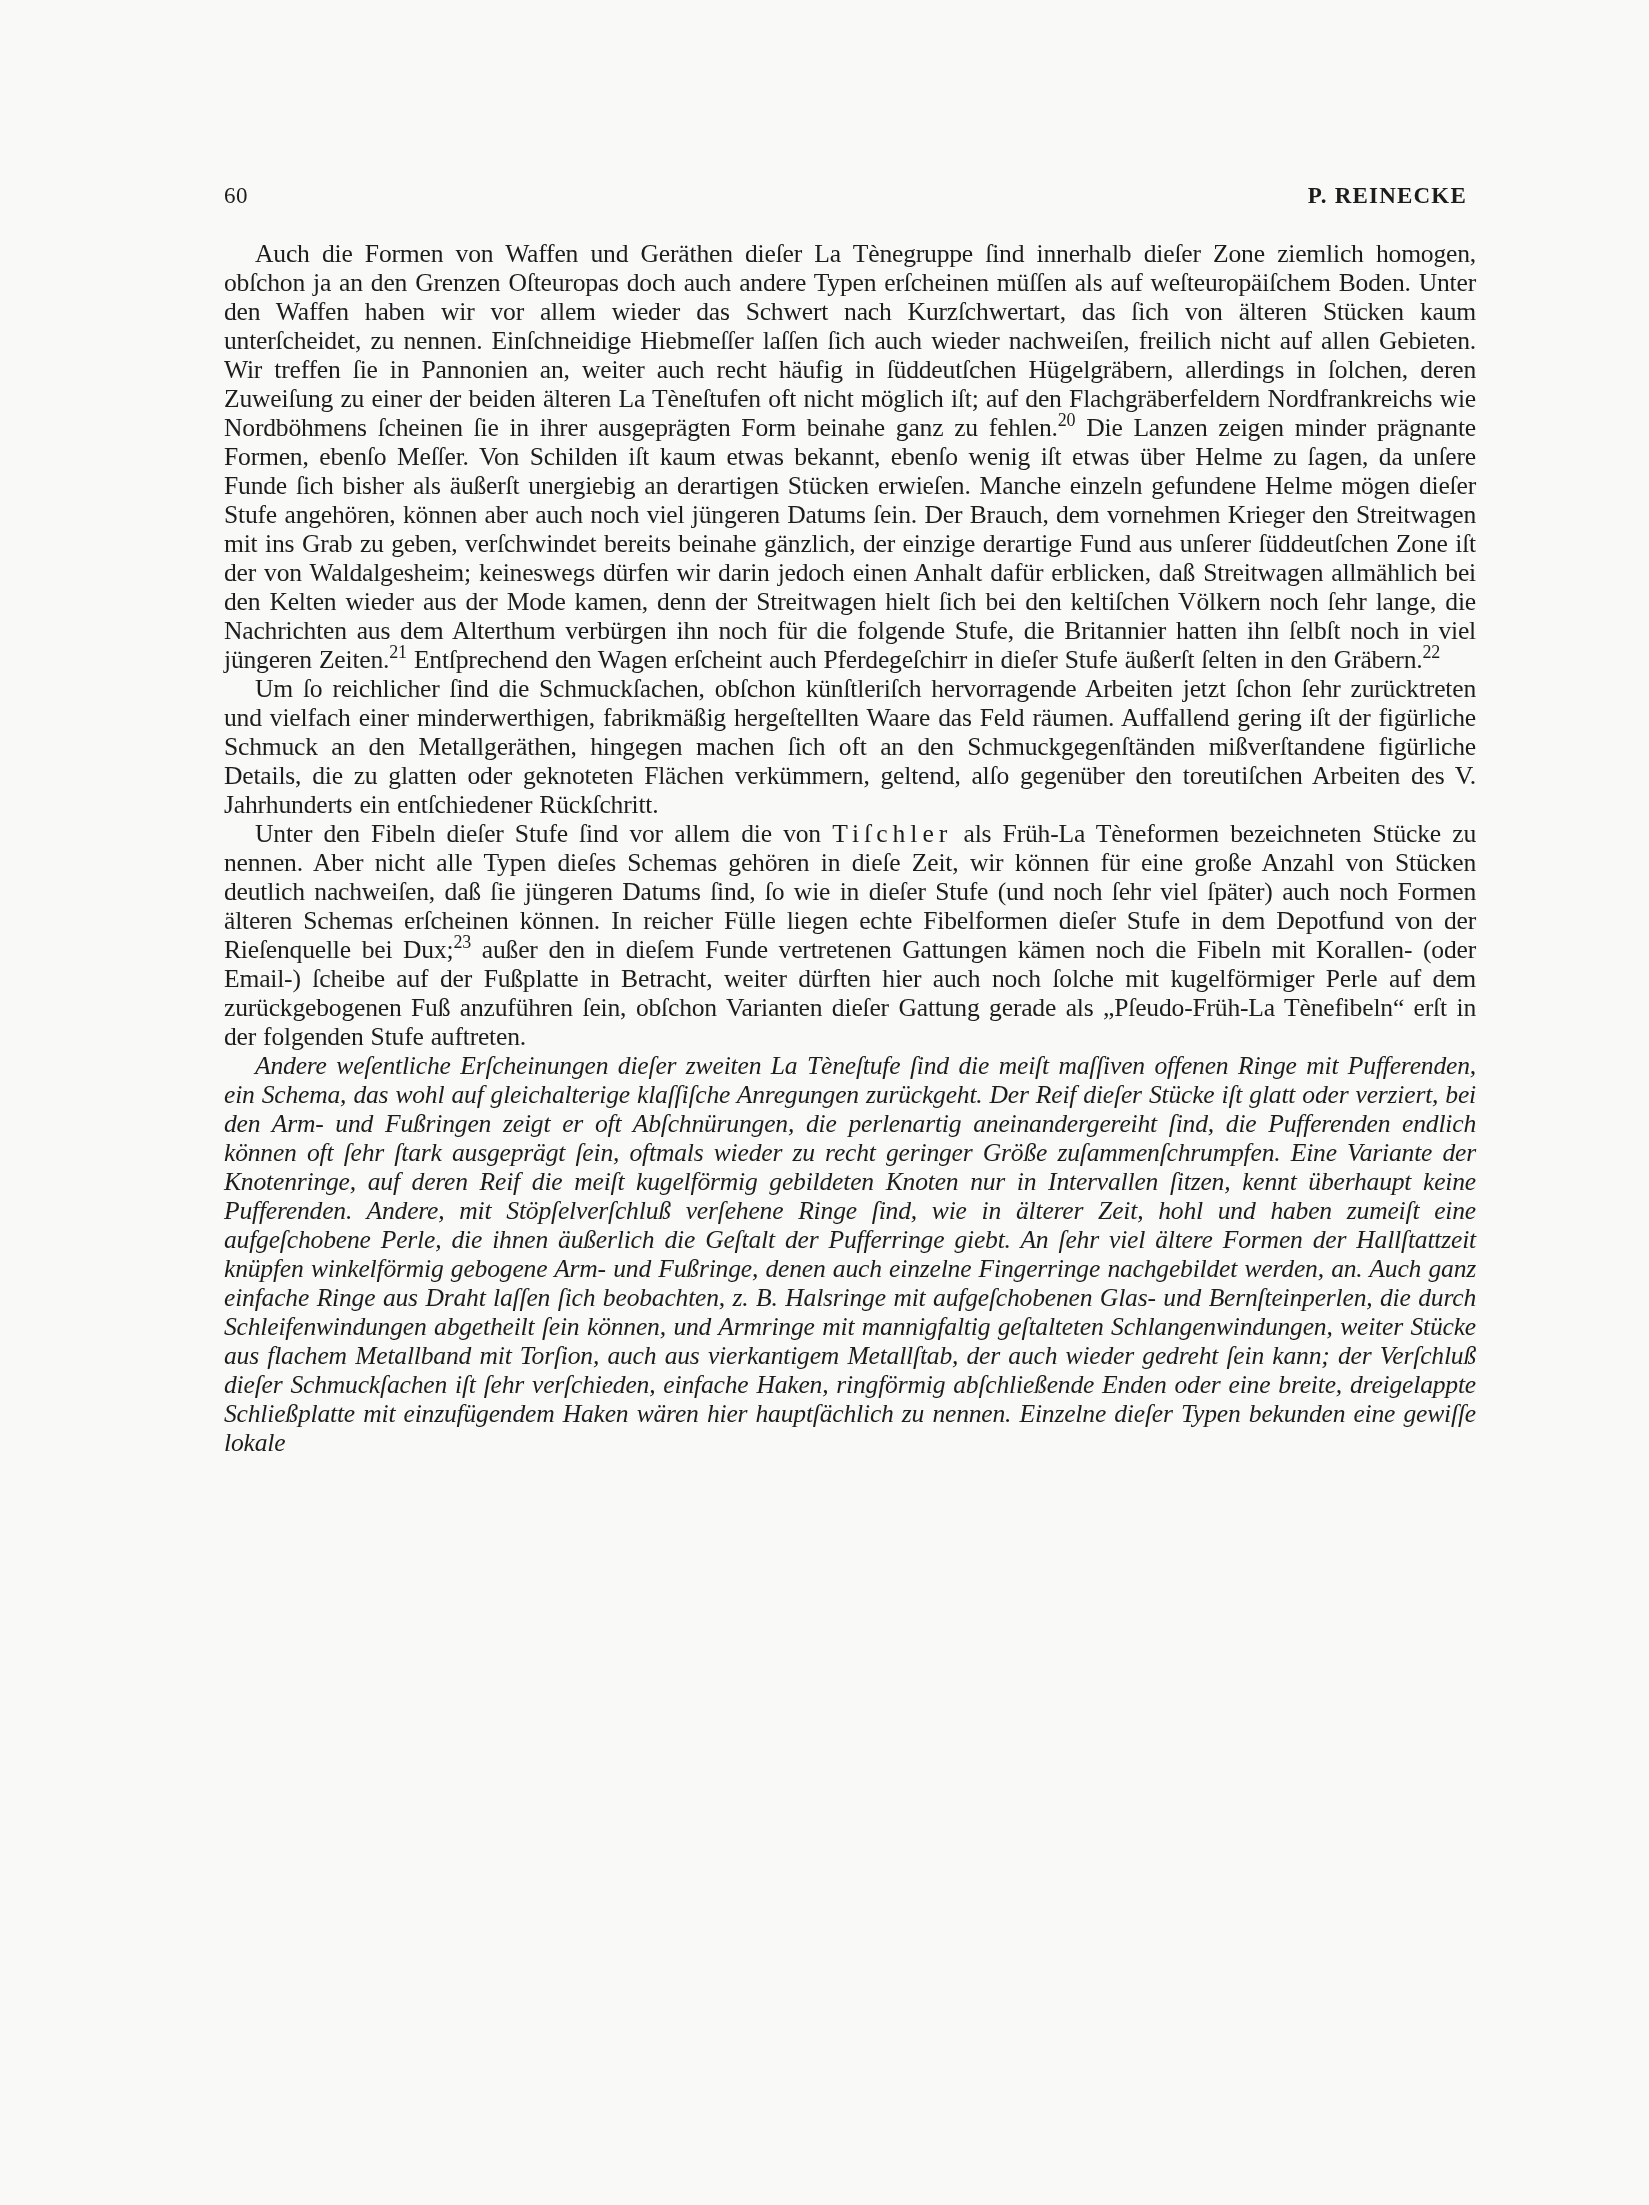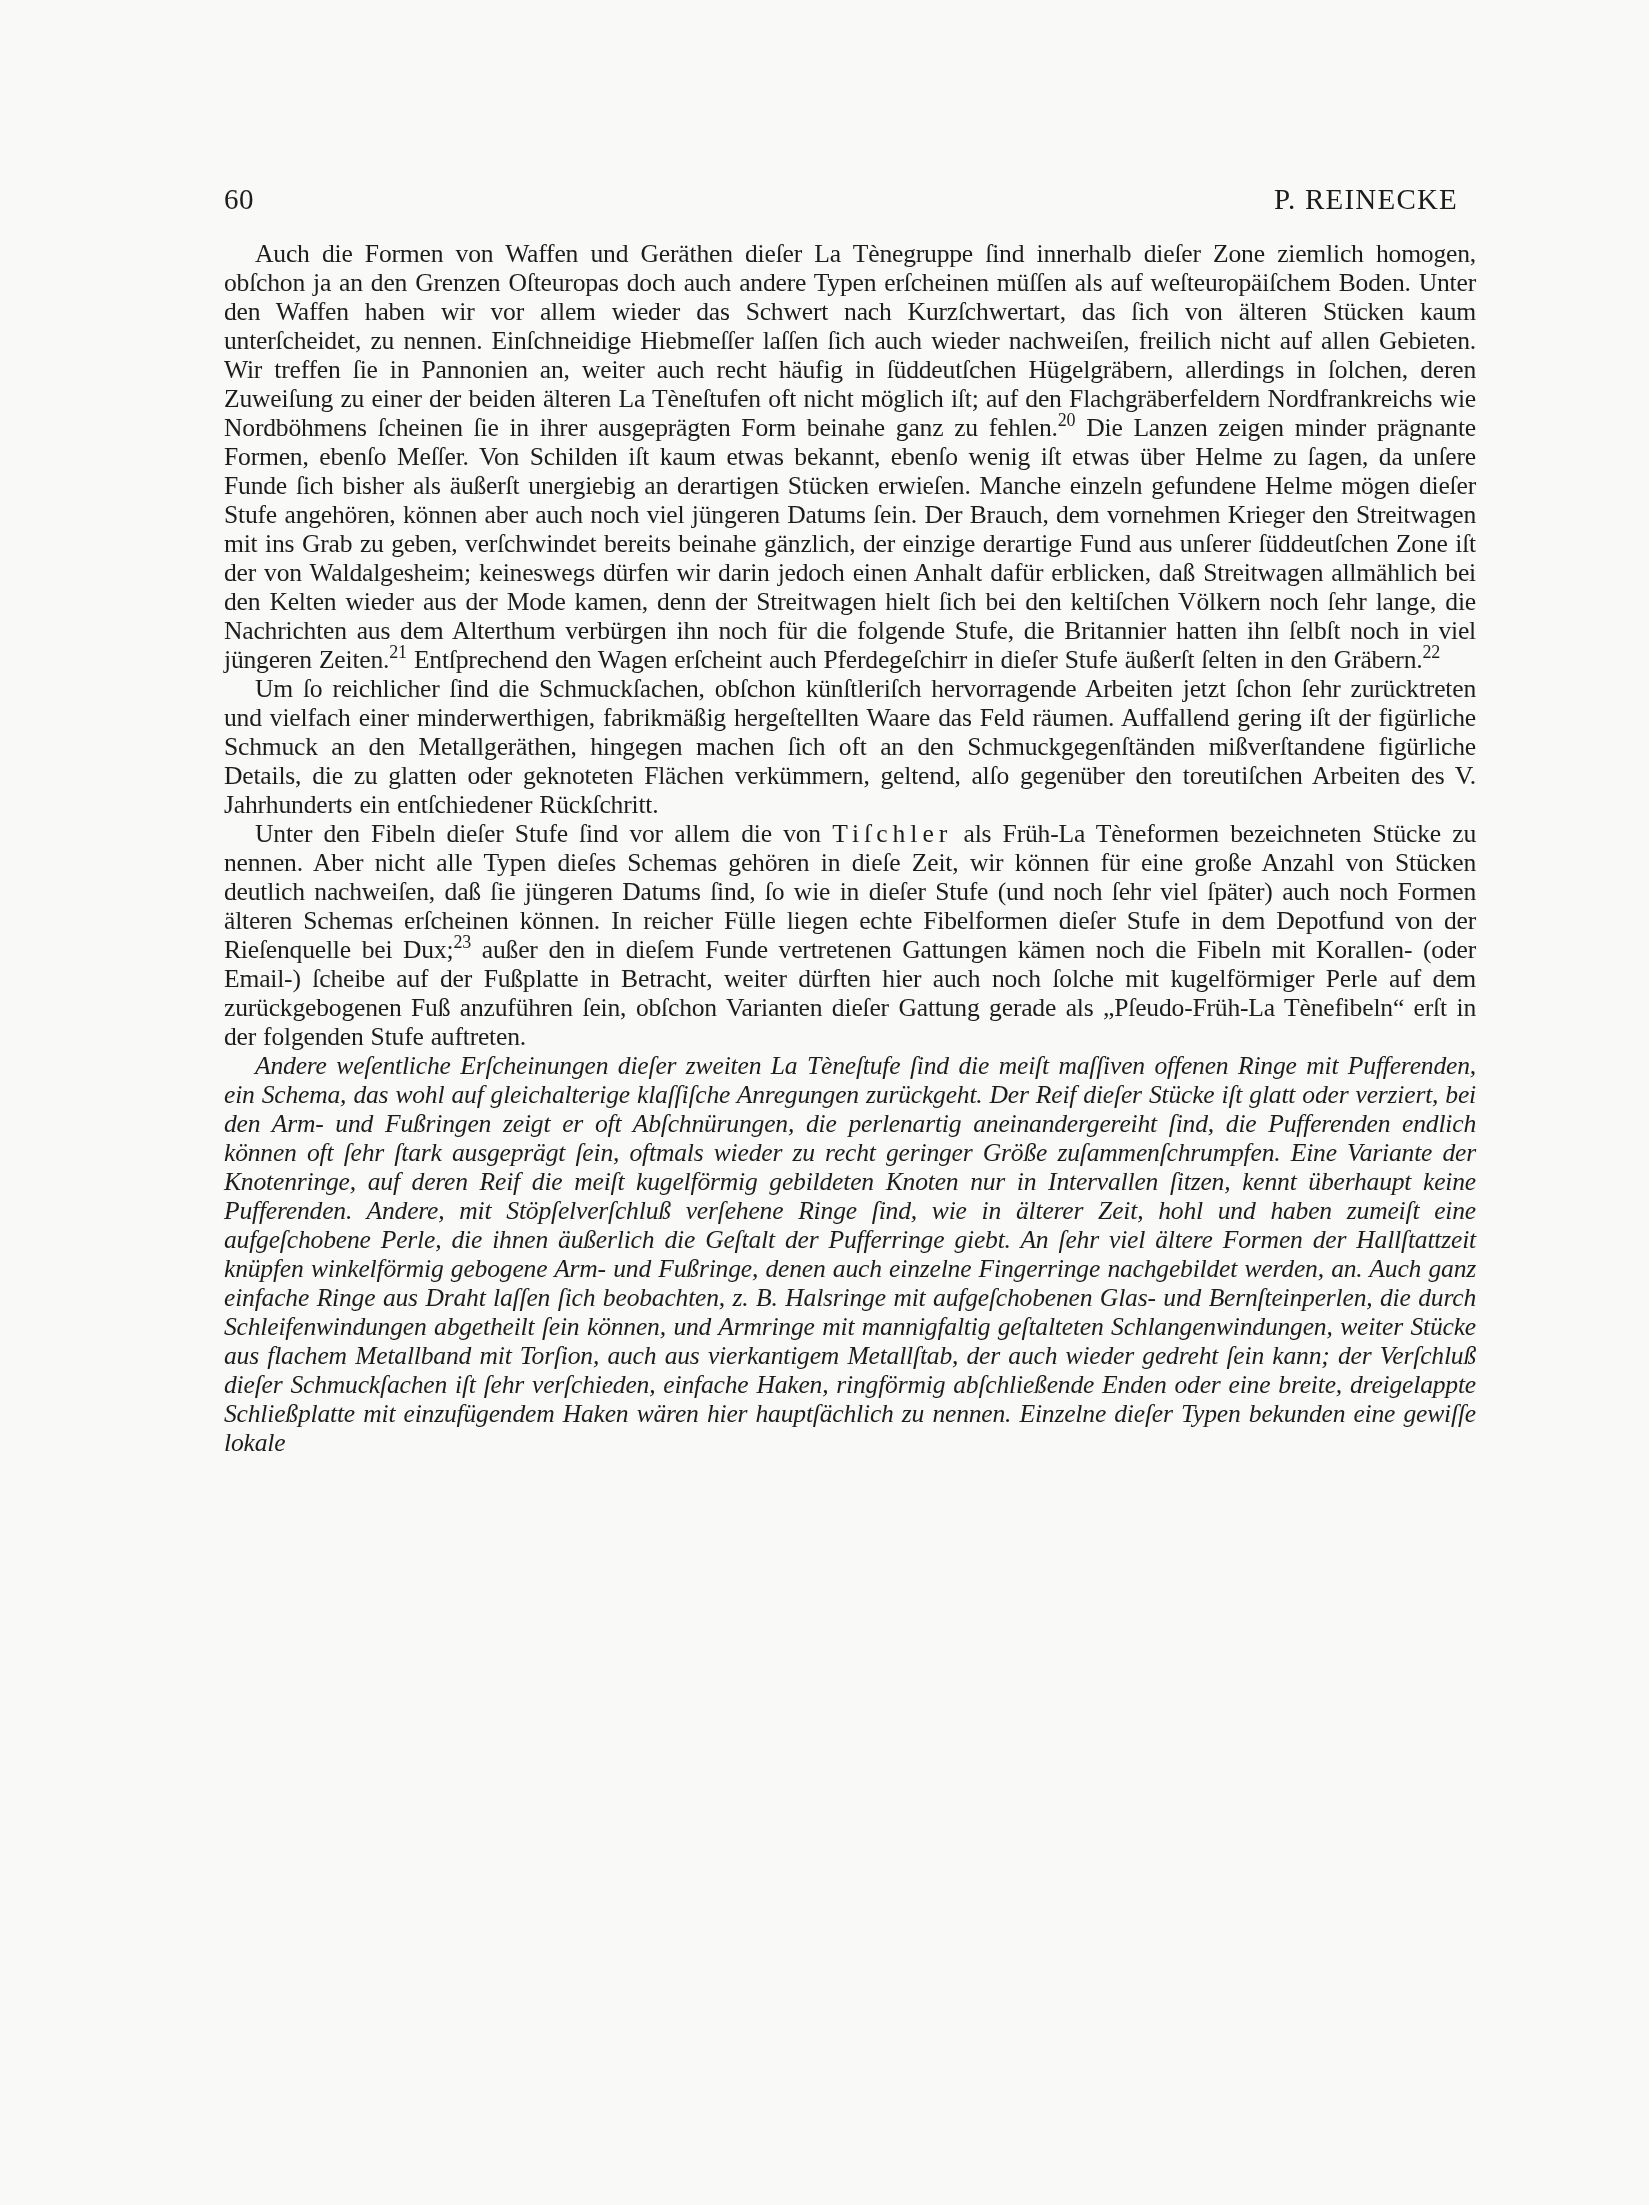--- a/index.html
+++ b/index.html
@@ -8,25 +8,25 @@
     background: #f9f9f7;
     position: relative;
     overflow: hidden;
     font-family: "Liberation Serif", "DejaVu Serif", serif;
     color: #1d1d1d;
   }
   .header {
     position: absolute;
     top: 183px; left: 224px; width: 1247px;
     height: 33px;
-    font-size: 29px;
+    font-size: 23px;
     letter-spacing: 0.4px;
   }
   .header .pageno { position: absolute; left: 0; top: 0; }
-  .header .runhead { position: absolute; right: 13px; top: 0; letter-spacing: 1.2px; }
+  .header .runhead { position: absolute; right: 4px; top: 0; letter-spacing: 1.2px; font-weight: bold; }
   .body {
     position: absolute;
     top: 239px; left: 224px; width: 1252px;
     font-size: 25.6px;
     line-height: 29px;
     text-align: justify;
     letter-spacing: -0.2px;
     word-spacing: 0.8px;
   }
   .body p { margin: 0; text-indent: 31px; }

